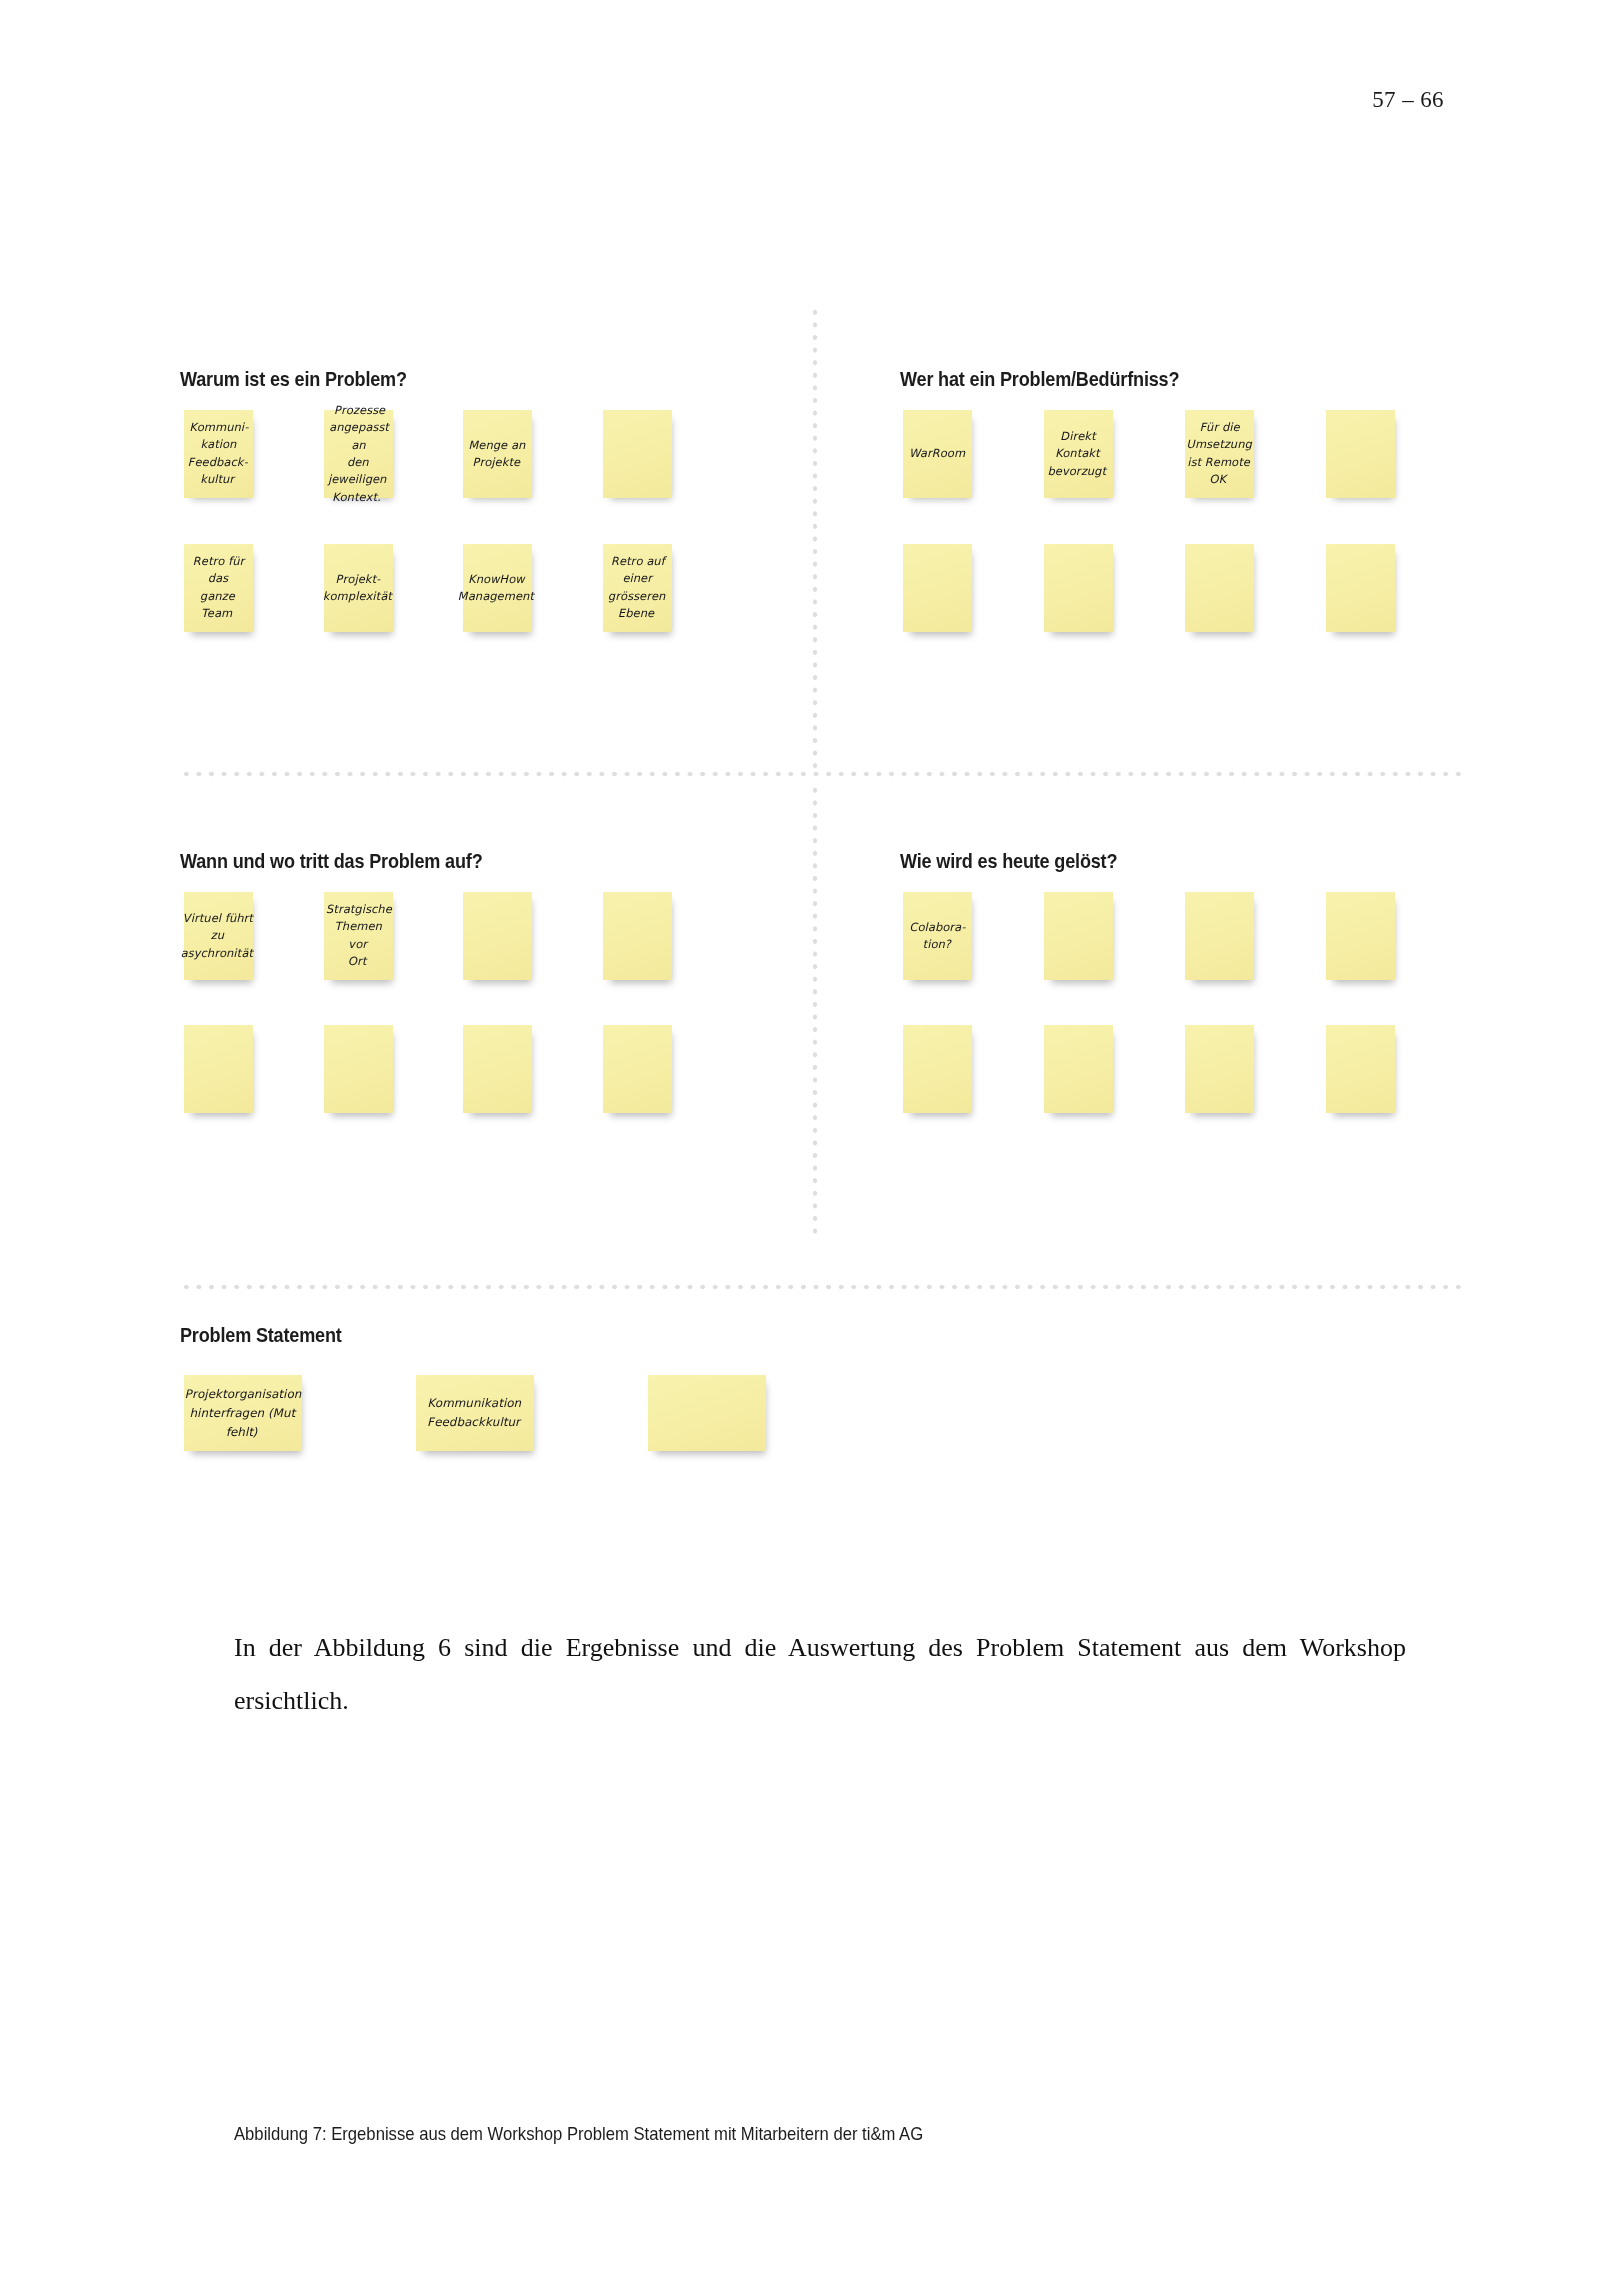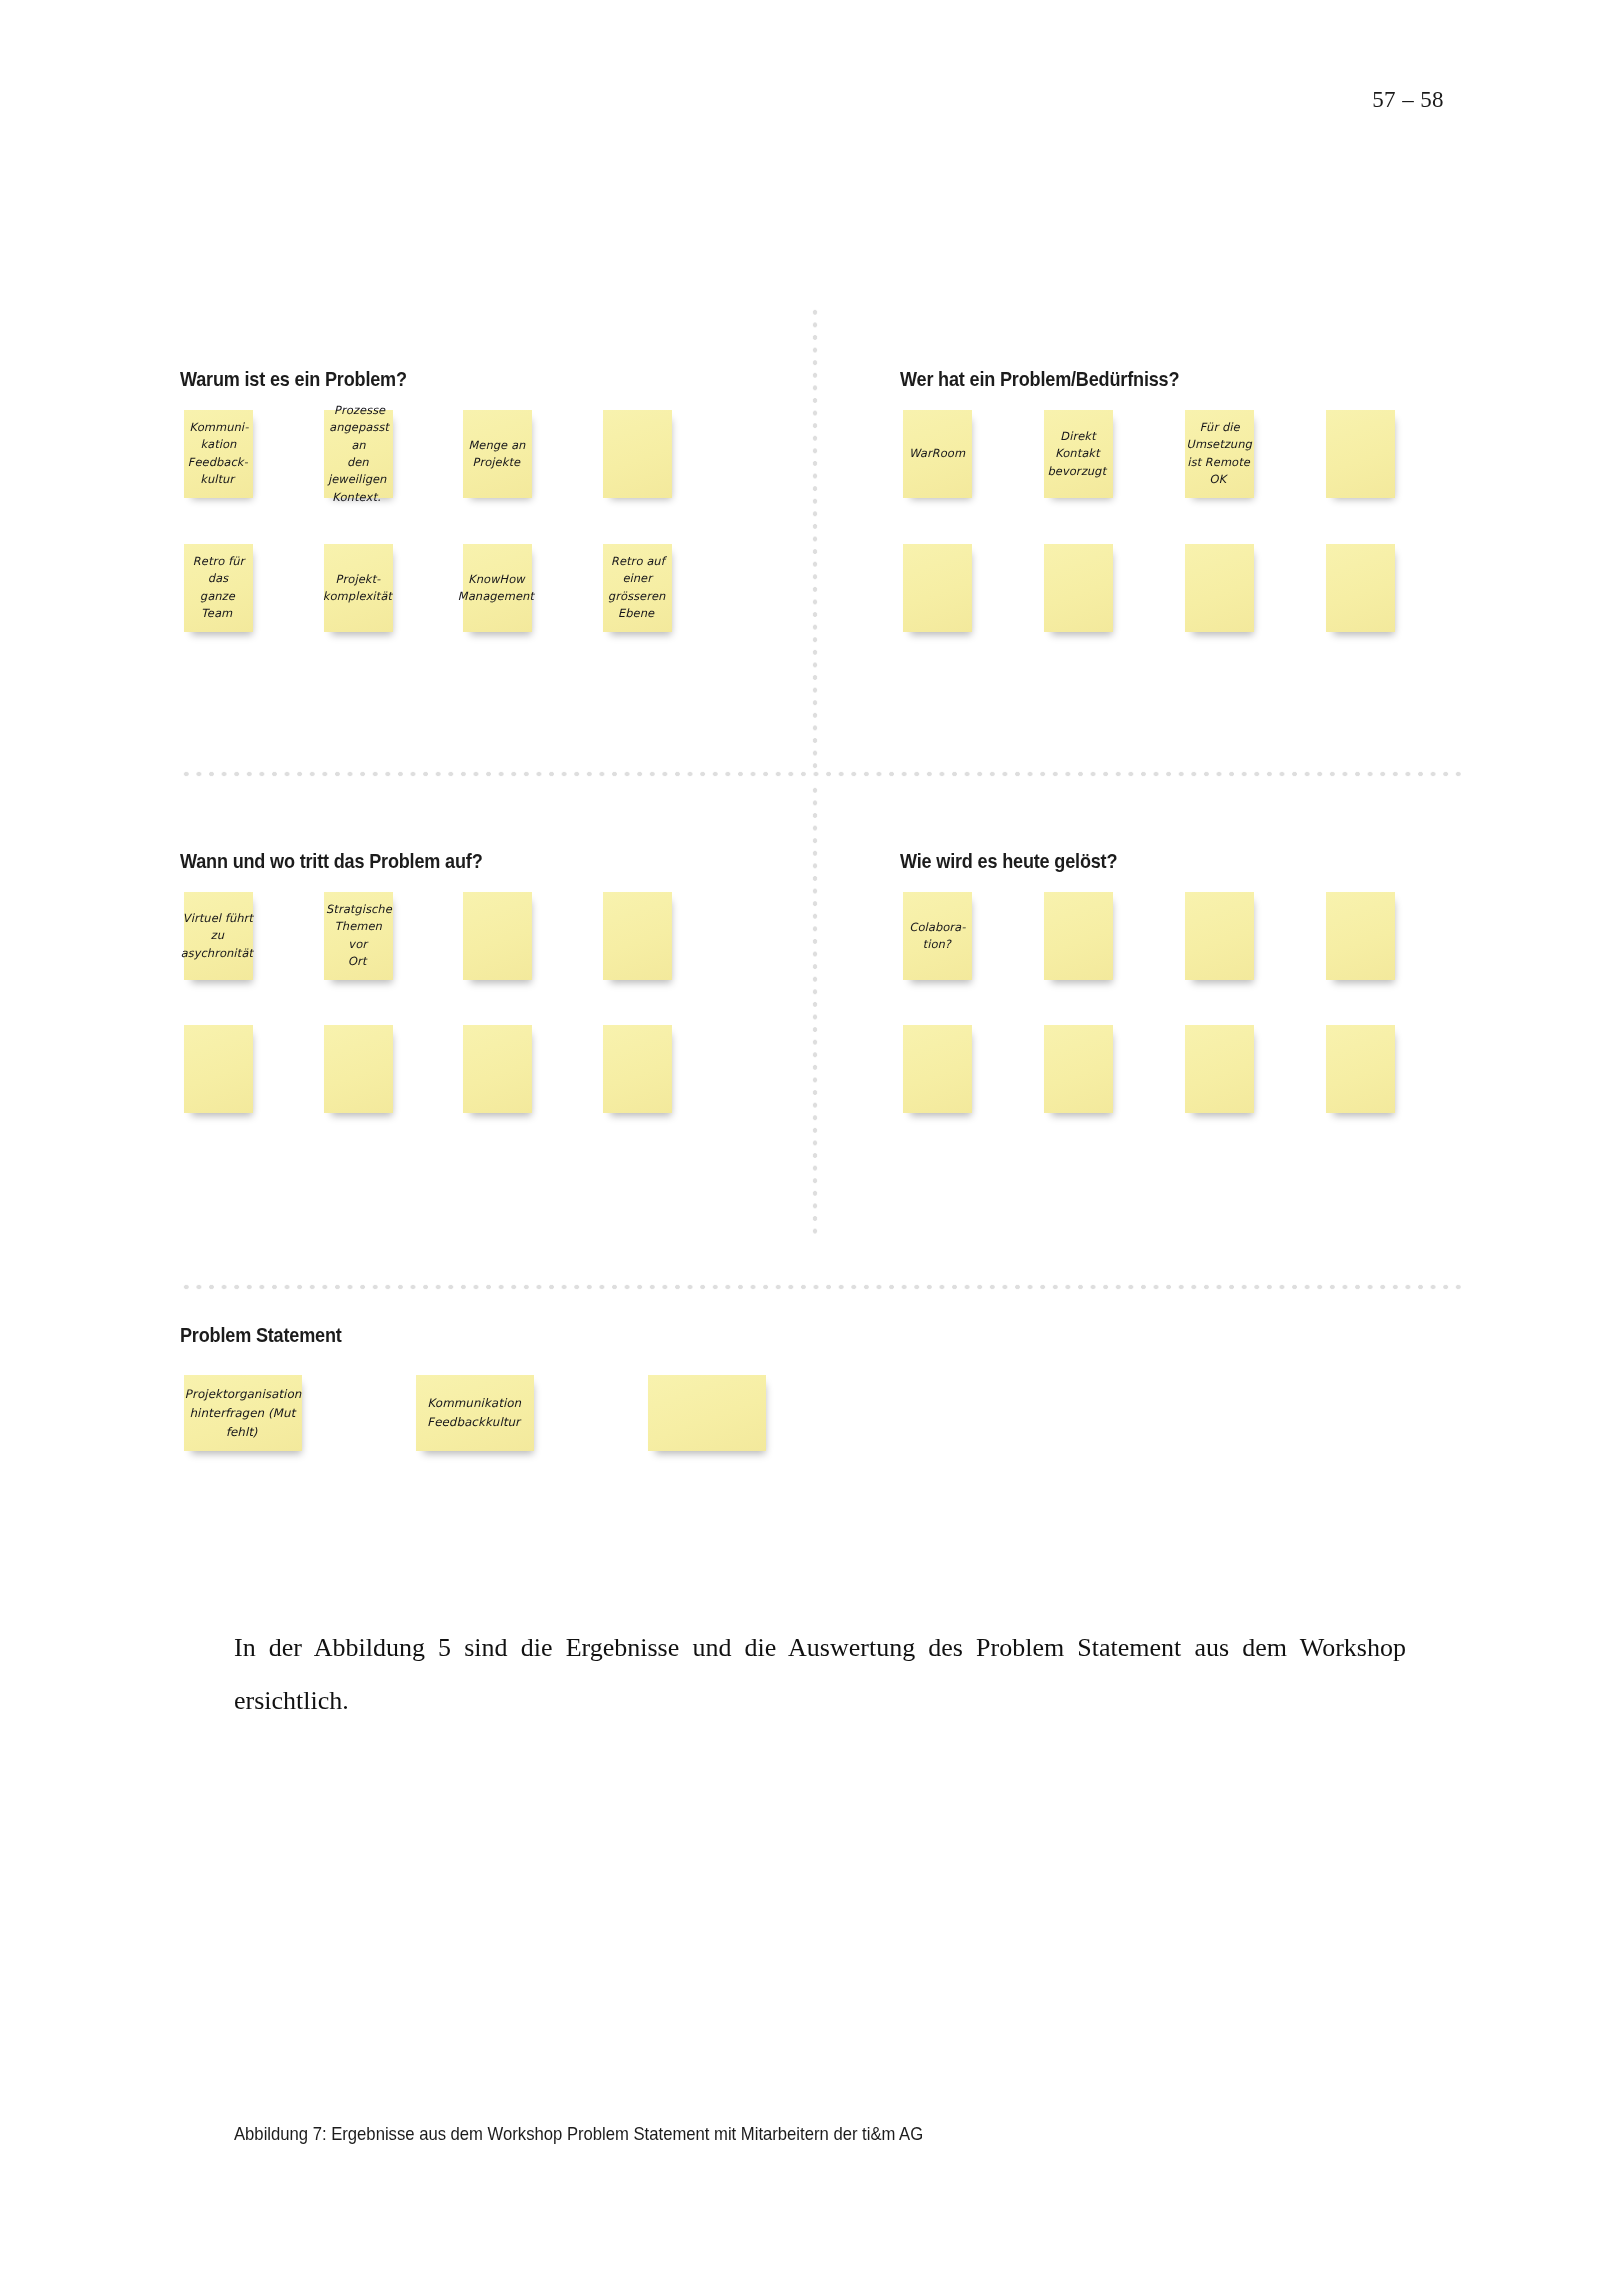--- a/index.html
+++ b/index.html
@@ -117,21 +117,21 @@
     font-size: 18.5px;
     color: #1c1c1c;
     transform: scaleX(0.9);
     transform-origin: left center;
     white-space: nowrap;
   }
 </style>
 </head>
 <body>
 
-<div class="page-number">57 – 58</div>
+<div class="page-number">57 – 66</div>
 
 <div class="figure">
 
   <div class="dots-v" style="left:812px; top:306px; height:468px;"></div>
   <div class="dots-h" style="left:180px; top:771px; width:1281px;"></div>
   <div class="dots-v" style="left:812px; top:784px; height:451px;"></div>
   <div class="dots-h" style="left:180px; top:1284px; width:1281px;"></div>
 
   <div class="quad-title" style="left:180px; top:367px;">Warum ist es ein Problem?</div>
   <div class="note" style="left:184px; top:410px; width:69px; height:88px;">
@@ -267,16 +267,16 @@
   <div class="note wide" style="left:416px; top:1375px; width:118px; height:76px;">
       <span class="note-text">Kommunikation
 Feedbackkultur</span>
     </div>
   <div class="note wide" style="left:648px; top:1375px; width:118px; height:76px;">
       <span class="note-text"></span>
     </div>
 
 </div>
 
-<div class="body-par">In der Abbildung 5 sind die Ergebnisse und die Auswertung des Problem Statement aus dem Workshop ersichtlich.</div>
+<div class="body-par">In der Abbildung 6 sind die Ergebnisse und die Auswertung des Problem Statement aus dem Workshop ersichtlich.</div>
 
 <div class="caption">Abbildung 7: Ergebnisse aus dem Workshop Problem Statement mit Mitarbeitern der ti&amp;m AG</div>
 
 
 </body></html>

